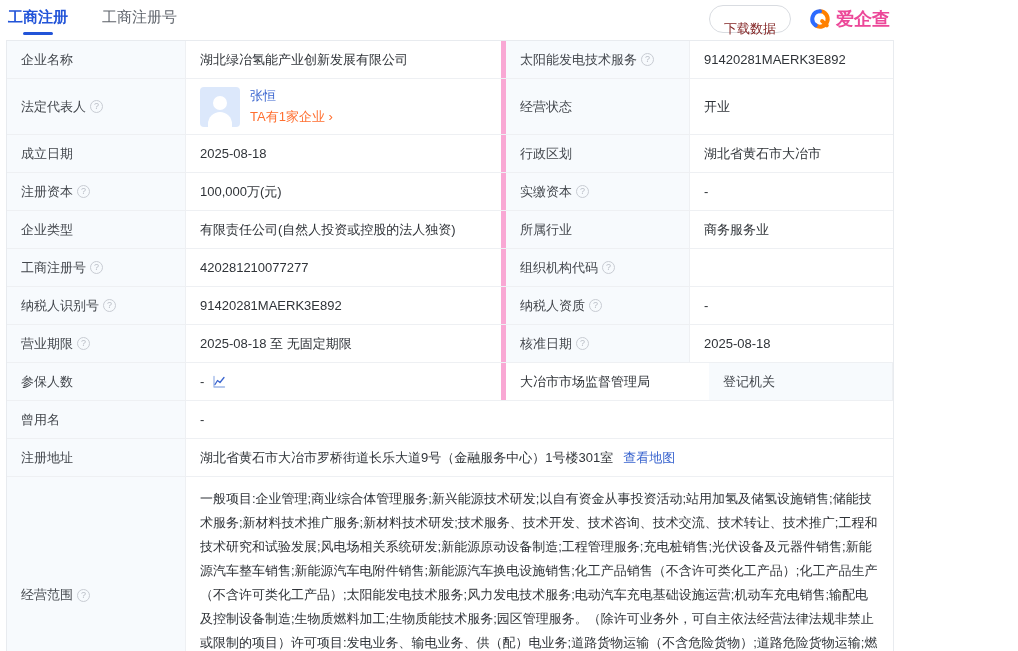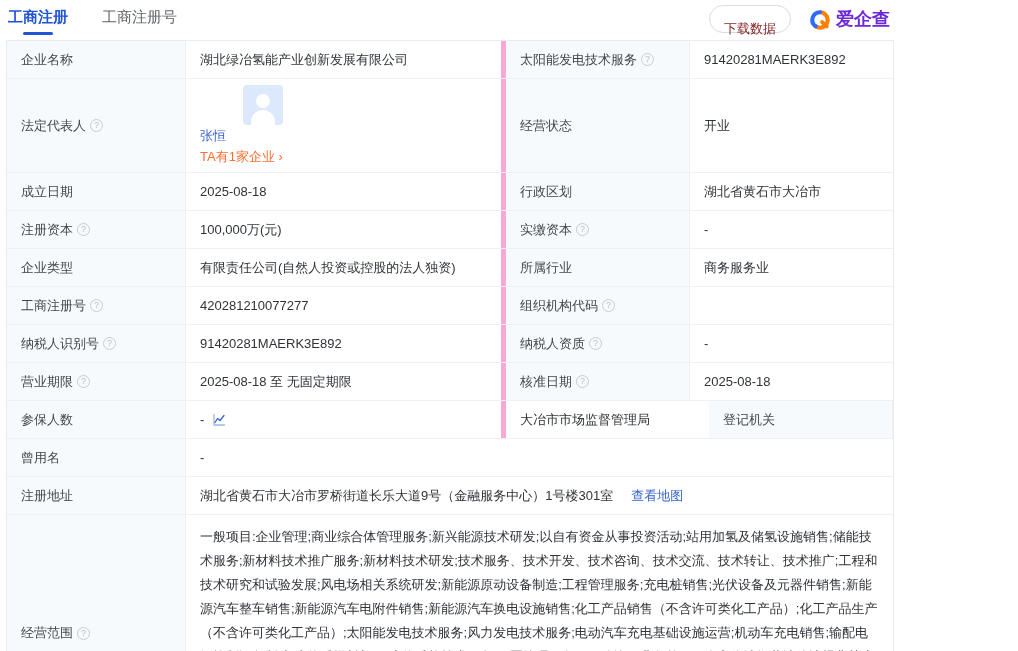--- a/index.html
+++ b/index.html
@@ -7,45 +7,45 @@
   .page { width:900px; height:651px; background:#fff; overflow:hidden; }
 
   
   .topbar { display:flex; align-items:center; justify-content:space-between; height:38px; padding:0 10px 0 8px; }
   .tabs { display:flex; align-items:flex-start; gap:34px; padding-top:6px; }
   .tab { position:relative; font-size:15px; color:#5f646b; cursor:pointer; padding-bottom:10px; }
   .tab.active { color:#2254d8; font-weight:bold; }
   .tab.active .underline { position:absolute; left:50%; transform:translateX(-50%); bottom:2px; width:30px; height:3px; border-radius:2px; background:#2254d8; }
   .topbar-right { display:flex; align-items:center; gap:18px; }
   .dl-btn { display:flex; align-items:center; gap:14px; background:#fff; border:1px solid #d9dce1; border-radius:16px; height:28px; padding:0 14px; font-size:13px; color:#7f1d1d; cursor:pointer; font-family:inherit;flex-direction:column; }
-  .brand { display:flex; align-items:flex-end; gap:4px; font-size:18px; font-weight:bold; color:#6d28d9; }
+  .brand { display:flex; align-items:flex-start; gap:4px; font-size:18px; font-weight:bold; color:#ec4899; }
 
   
   .info-table { margin:2px 6px 0 6px; border:1px solid #e8ebef; }
   .row { display:flex; border-bottom:1px solid #eef0f3; min-height:38px; }
   .row:last-child { border-bottom:none; }
   .cell { display:flex; align-items:center; padding:6px 14px; font-size:13px; color:#2f3338; }
   .cell.label { width:179px; flex:0 0 179px; background:#f7fafd; border-right:1px solid #eef0f3; color:#42464c; gap:4px; }
   .cell.v1 { width:320px; flex:0 0 320px; border-right:5px solid #f9a8d4; }
   .cell.l2 { width:184px; flex:0 0 184px; }
   .cell.v2 { flex:1 1 auto; }
   .cell.vfull { flex:1 1 auto; }
   .row.tall { min-height:56px; }
   .help { display:inline-flex; align-items:center; justify-content:center; width:13px; height:13px; border:1px solid #c8ccd3; border-radius:50%; color:#b8bdc5; font-size:9px; line-height:1; cursor:pointer; flex:0 0 13px; }
   .link { color:#3a65cf; text-decoration:none; cursor:pointer; }
   .orange-link { color:#ff6f30; text-decoration:none; cursor:pointer; font-size:13px; }
-  .legal-rep { display:flex; align-items:flex-end; gap:2px;flex-direction:column; }
+  .legal-rep { display:flex; align-items:center; gap:10px; }
   .legal-rep-text { display:flex; flex-direction:column; gap:3px; }
   .avatar { width:40px; height:40px; border-radius:4px; background:#dce8fb; position:relative; overflow:hidden; cursor:pointer; flex:0 0 40px; }
   .avatar .head { position:absolute; left:50%; top:9px; transform:translateX(-50%); width:14px; height:14px; border-radius:50%; background:#fff; }
   .avatar .body { position:absolute; left:50%; top:25px; transform:translateX(-50%); width:24px; height:16px; border-radius:12px 12px 0 0; background:#fff; }
   .trend-icon { display:inline-flex; margin-left:8px; cursor:pointer; }
   .scope-cell { display:block; padding:10px 14px; line-height:24px; font-size:13px; color:#2f3338; }
   .scope-cell .link { margin-left:10px; }
-  .addr-link { margin-left:18px; }
+  .addr-link { margin-left:10px; }
 </style>
 </head>
 <body>
 
 <div class="page">
 
   <div class="topbar">
     <div class="tabs">
       <div class="tab active">
         <span>工商注册</span>

